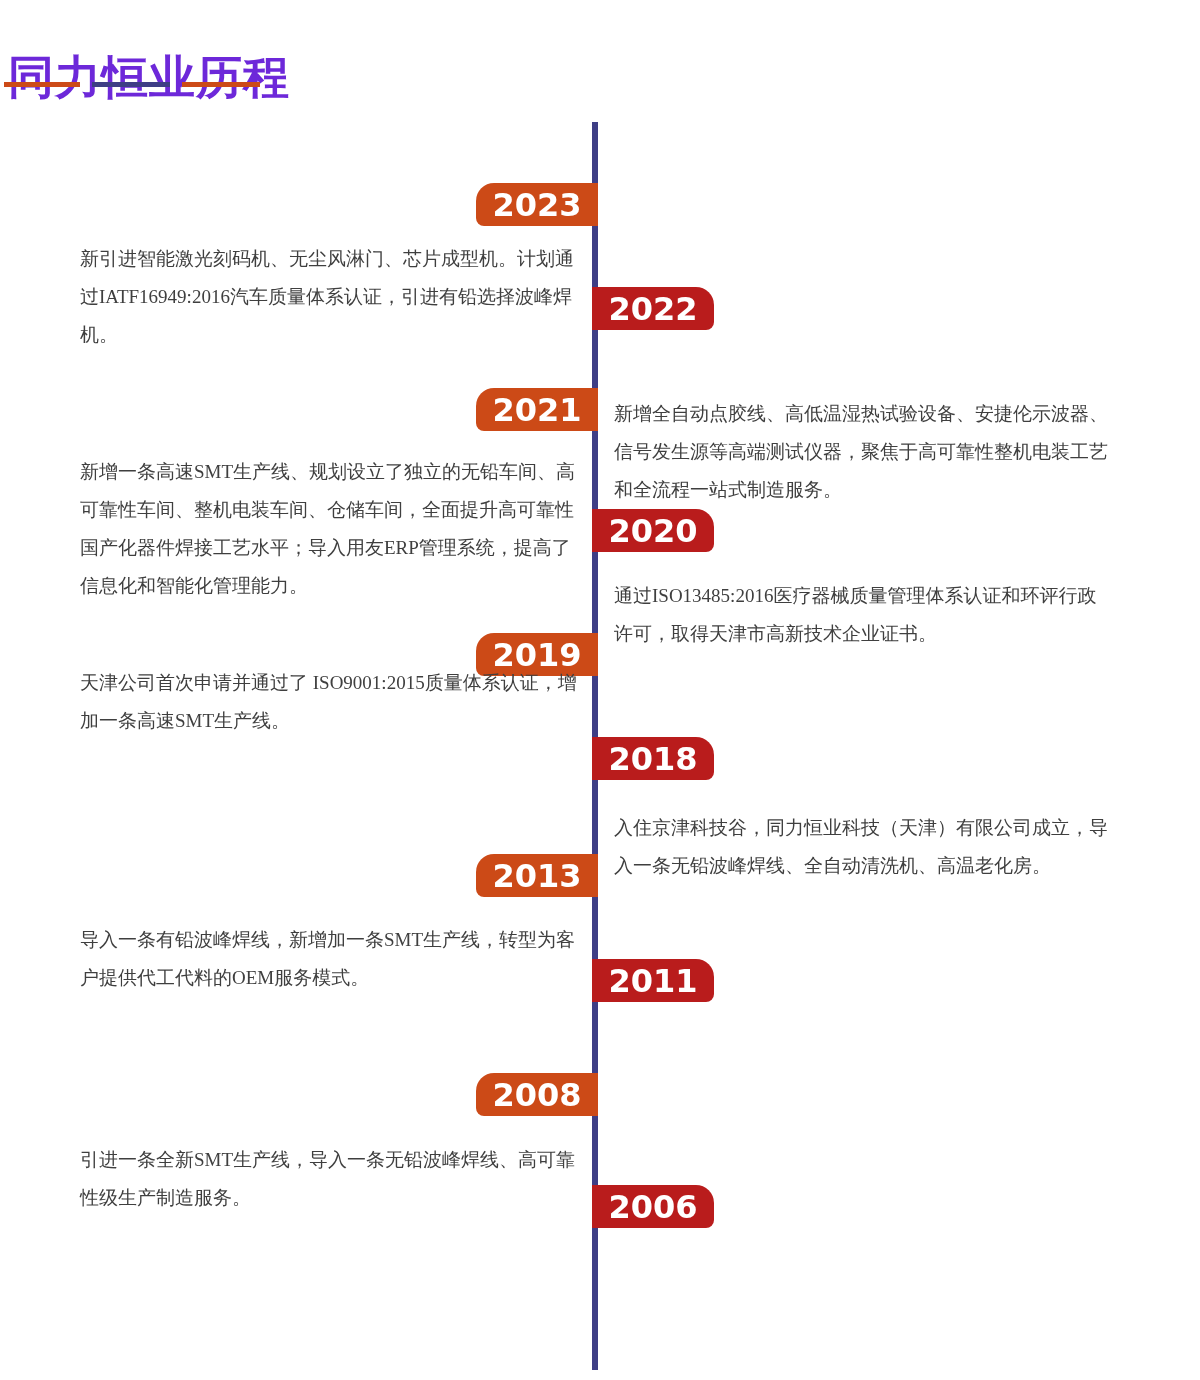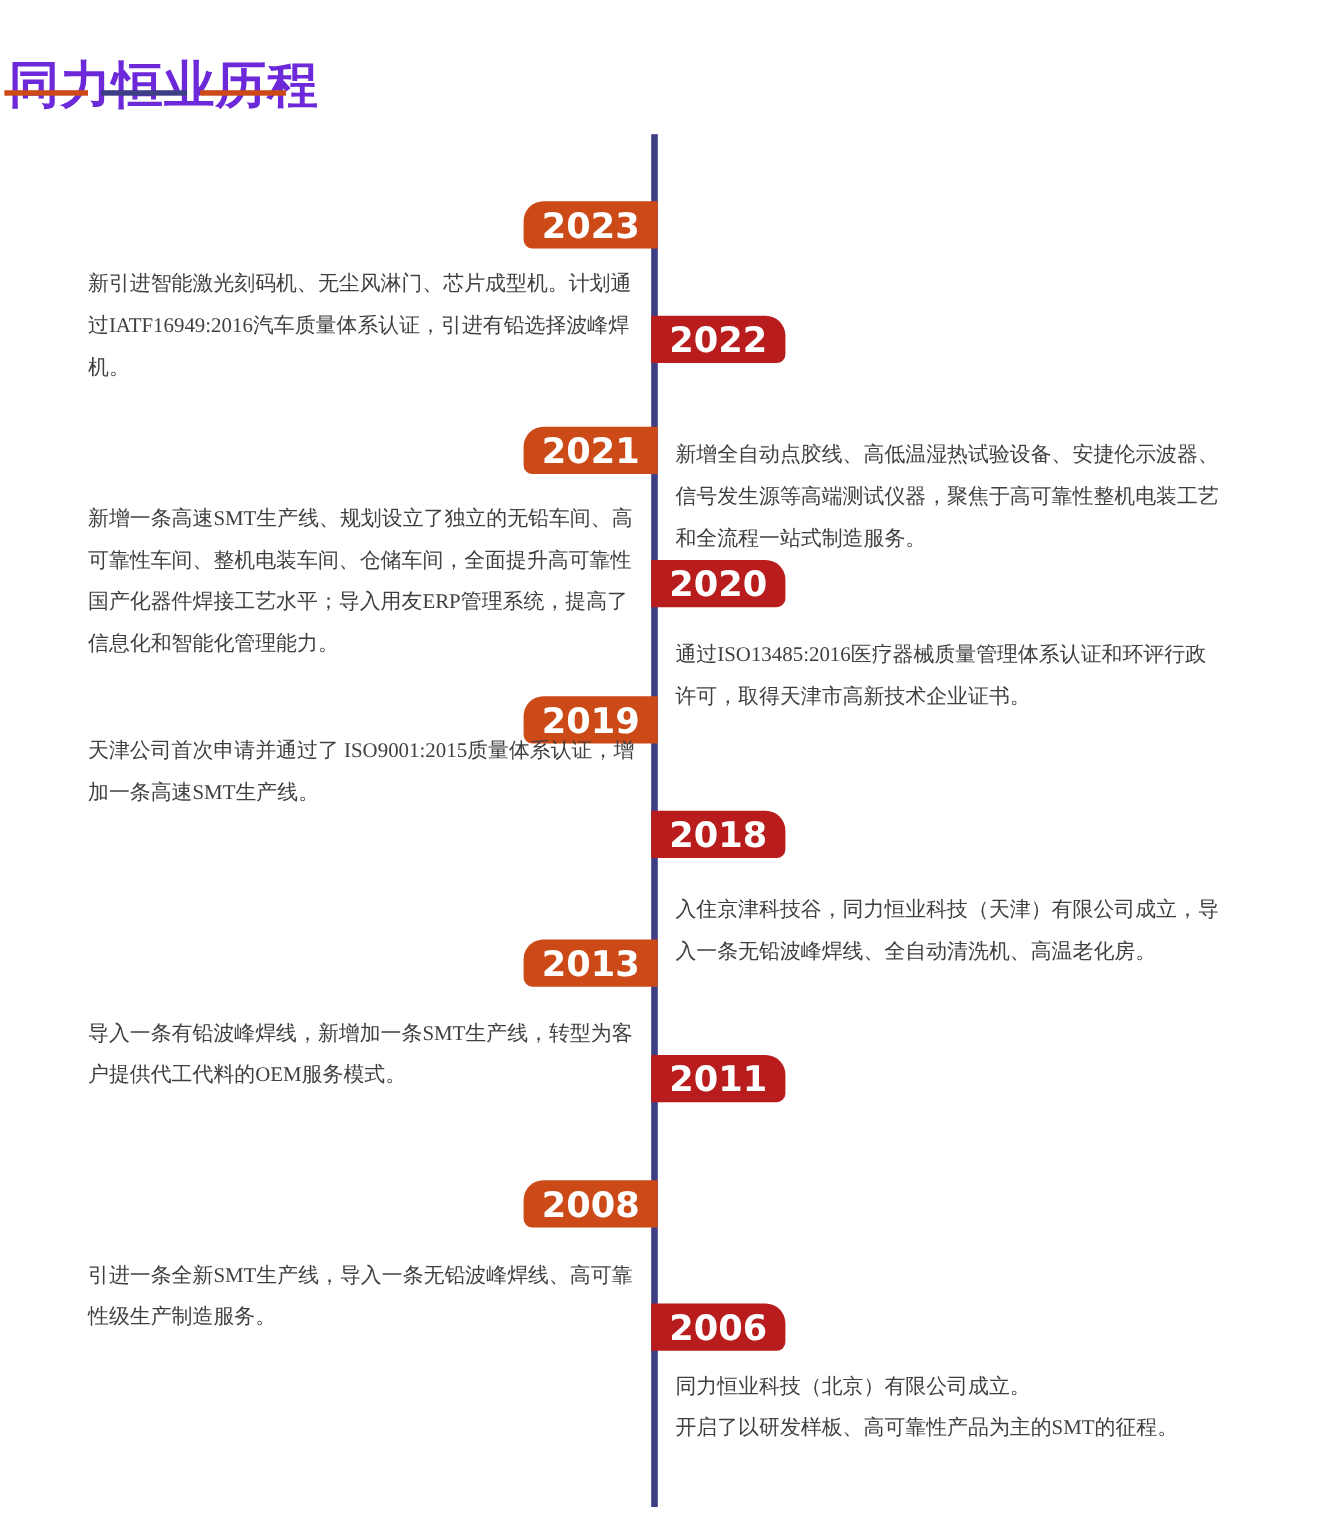--- a/index.html
+++ b/index.html
@@ -105,18 +105,14 @@
   </div>
 
   <div class="badge right b7">2011</div>
 
   <div class="badge left b8">2008</div>
   <div class="desc left t8">
     <p>引进一条全新SMT生产线，导入一条无铅波峰焊线、高可靠性级生产制造服务。</p>
   </div>
 
   <div class="badge right b9">2006</div>
-  <div class="desc right t9">
-    <p>同力恒业科技（北京）有限公司成立。</p>
-    <p>开启了以研发样板、高可靠性产品为主的SMT的征程。</p>
-  </div>
 
 </div>
 
 </body></html>

